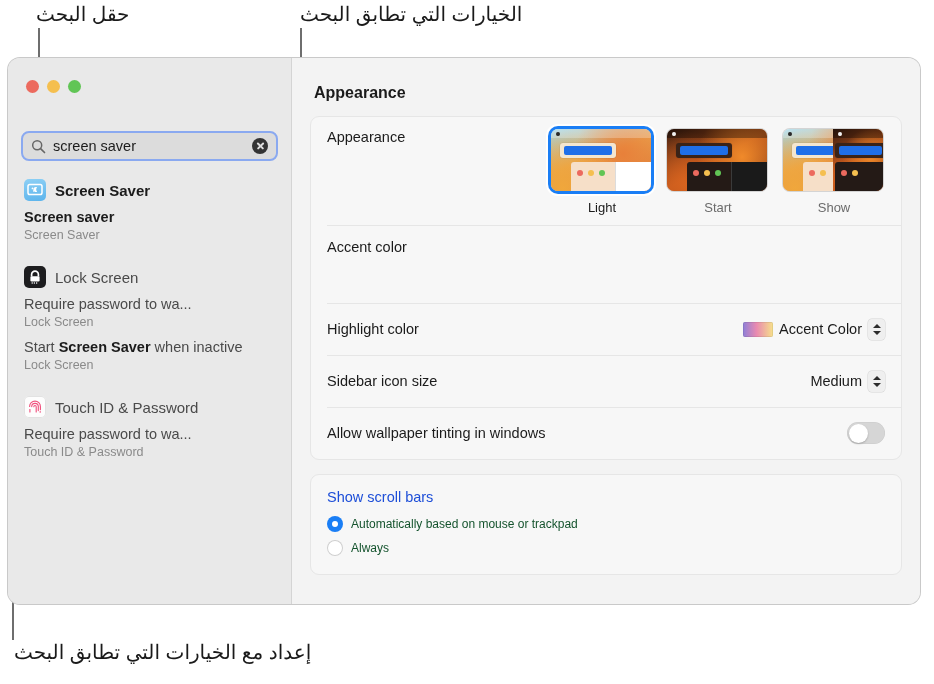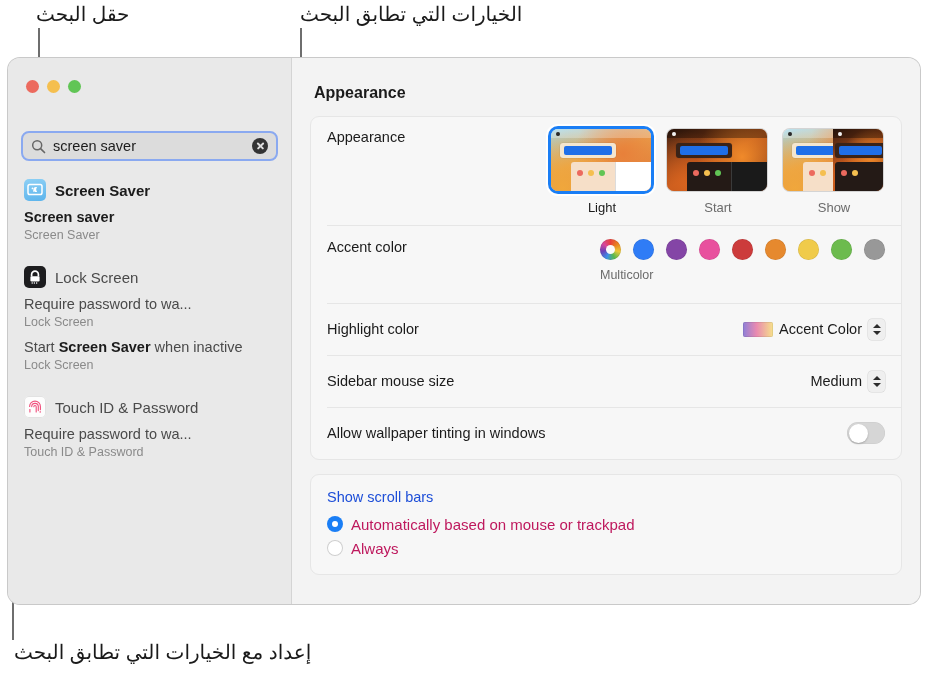--- a/index.html
+++ b/index.html
@@ -438,22 +438,22 @@
   }
   .radio.checked::after {
     content: "";
     position: absolute;
     left: 5px; top: 5px;
     width: 6px; height: 6px;
     border-radius: 50%;
     background: #ffffff;
   }
   .radio-label {
-    font-size: 15px;
-    color: #be185d;
+    font-size: 12px;
+    color: #14532d;
   }
 
   
   .bracket {
     position: absolute;
     border: 2px solid #6e6e6e;
     border-left: none;
     border-radius: 0 4px 4px 0;
   }
 </style>
@@ -642,50 +642,36 @@
               </div>
             </div>
             <div class="theme-label">Show</div>
           </div>
 
         </div>
       </div>
 
       <div class="row accent-row">
         <div class="row-label">Accent color</div>
-        <div class="accent-col">
-          <div class="swatches">
-            <div class="swatch swatch-multi"></div>
-            <div class="swatch" style="background:#2f7cf6;"></div>
-            <div class="swatch" style="background:#8445a6;"></div>
-            <div class="swatch" style="background:#e8509e;"></div>
-            <div class="swatch" style="background:#cc3b3b;"></div>
-            <div class="swatch" style="background:#e6892e;"></div>
-            <div class="swatch" style="background:#f0cb4a;"></div>
-            <div class="swatch" style="background:#6cbb4e;"></div>
-            <div class="swatch" style="background:#989898;"></div>
-          </div>
-          <div class="multicolor-label">Multicolor</div>
-        </div>
       </div>
 
       <div class="row">
         <div class="row-label">Highlight color</div>
         <div class="popup">
           <div class="popup-swatch"></div>
           <div class="popup-value">Accent Color</div>
           <div class="stepper">
             <div class="chev chev-up"></div>
             <div class="chev chev-down"></div>
           </div>
         </div>
       </div>
 
       <div class="row">
-        <div class="row-label">Sidebar mouse size</div>
+        <div class="row-label">Sidebar icon size</div>
         <div class="popup">
           <div class="popup-value">Medium</div>
           <div class="stepper">
             <div class="chev chev-up"></div>
             <div class="chev chev-down"></div>
           </div>
         </div>
       </div>
 
       <div class="row">

